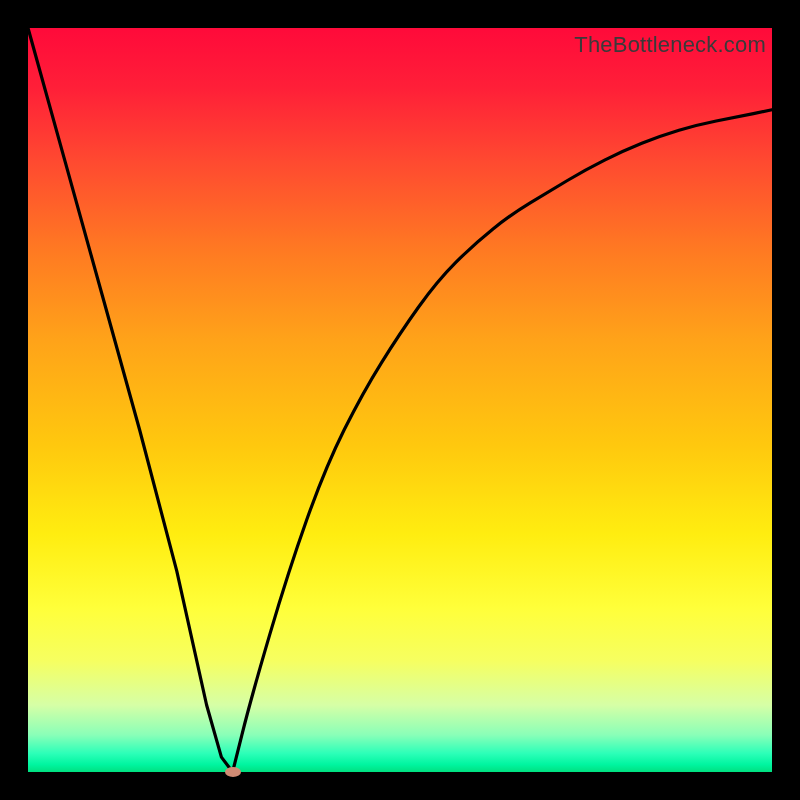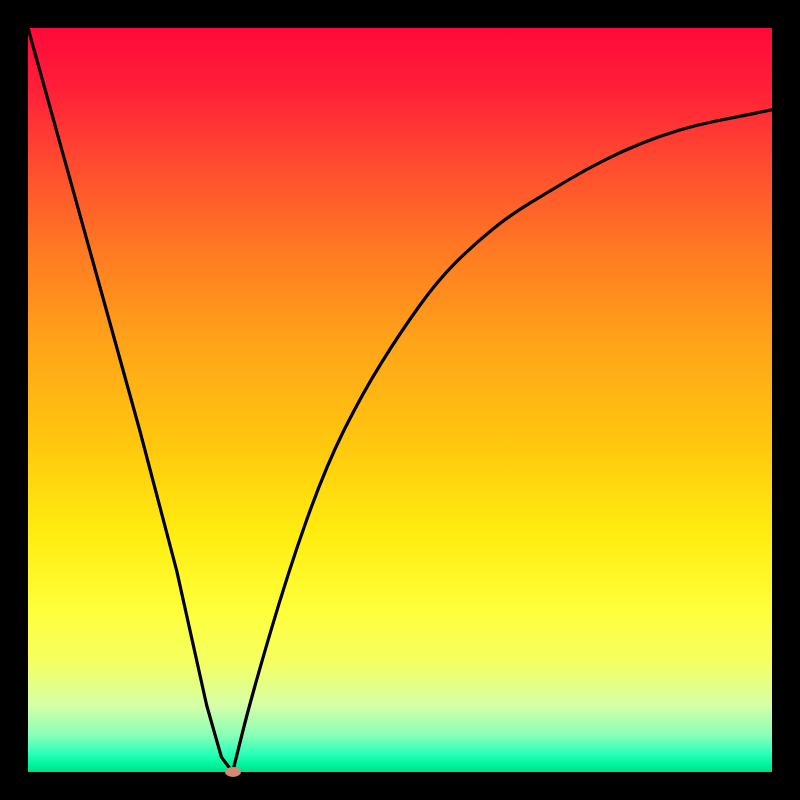--- a/index.html
+++ b/index.html
@@ -50,18 +50,19 @@
     background: #d08b74;
     border-radius: 50%;
     transform: translate(-50%, -50%);
   }
 </style>
 </head>
 <body>
 
 <div class="frame">
   <div class="plot-area">
+    <div class="watermark">TheBottleneck.com</div>
     <svg class="curve" viewBox="0 0 744 744" preserveAspectRatio="none">
       <path id="curve-path" fill="none" stroke="#000" stroke-width="3.2" stroke-linecap="round" stroke-linejoin="round" d="M0.0 0.0 L37.2 133.9 L74.4 267.8 L111.6 401.8 L148.8 543.1 L178.6 677.0 L193.4 729.1 L204.6 744.0 L204.6 744.0 Q204.6 744.0 213.9 706.8 Q223.2 669.6 241.8 606.4 Q260.4 543.1 279.0 491.0 Q297.6 439.0 316.2 401.8 Q334.8 364.6 353.4 334.8 Q372.0 305.0 390.6 279.0 Q409.2 253.0 427.8 234.4 Q446.4 215.8 465.0 200.9 Q483.6 186.0 502.2 174.8 Q520.8 163.7 539.4 152.5 Q558.0 141.4 576.6 132.1 Q595.2 122.8 613.8 115.3 Q632.4 107.9 651.0 102.3 Q669.6 96.7 688.2 93.0 Q706.8 89.3 725.4 85.6 L744.0 81.8"></path>
     </svg>
     <div class="dot" id="marker" style="left: 204.6px; top: 744px;"></div>
   </div>
 </div>
 
 </body></html>

